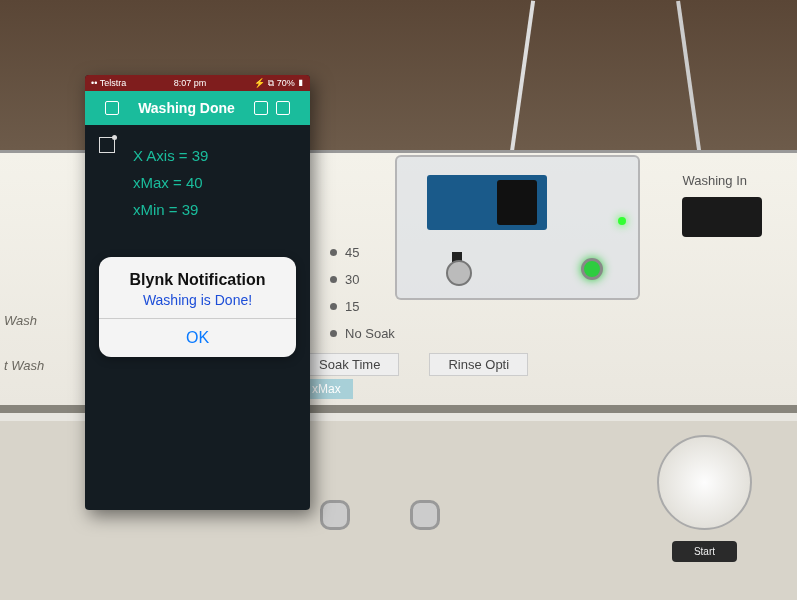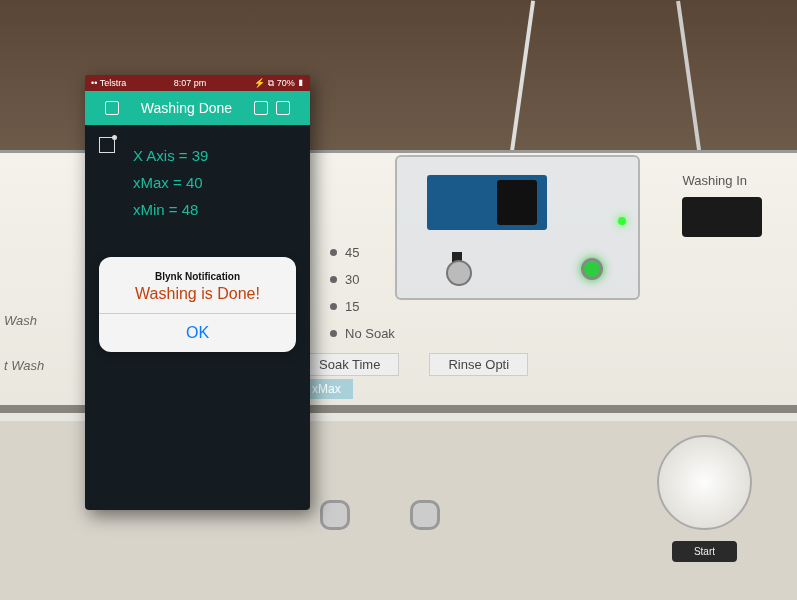--- a/index.html
+++ b/index.html
@@ -90,37 +90,37 @@
     overflow:hidden;
   }
   .statusbar {
     height:16px; background:#7f1d1d;
     display:flex; justify-content:space-between; align-items:center;
     padding:0 6px; font-size:9px; color:#fff;
   }
   .appbar {
     height:34px; background:#1abc9c;
     display:flex; align-items:center; justify-content:space-between;
-    padding:0 20px; color:#fff; font-size:14px;
+    padding:0 20px; color:#fff; font-size:14px;font-weight:bold;
   }
   .appbar .icons { display:flex; gap:8px; }
   .sq { width:14px;height:14px;border:1.5px solid #fff;border-radius:2px;}
   .phone-body { padding:12px 14px; color:#1abc9c; font-size:15px; }
   .phone-body .line { margin:10px 0 10px 34px; }
   .side-ic { position:absolute; left:14px; top:62px; width:16px;height:16px; border:1.5px solid #ddd; }
   .side-ic::after{content:"";position:absolute;right:-3px;top:-3px;width:5px;height:5px;background:#ddd;border-radius:50%;}
   .alert {
     position:absolute; left:14px; right:14px; top:182px;
     background:#f4f4f4; border-radius:12px;
     overflow:hidden; text-align:center;
     box-shadow:0 2px 10px rgba(0,0,0,0.3);
   }
   .alert-head { padding:14px 10px 10px; }
-  .alert-title { font-weight:600; font-size:10px; color:#111; }
-  .alert-msg { font-size:16px; color:#c2410c; margin-top:3px; }
+  .alert-title { font-weight:600; font-size:16px; color:#111; }
+  .alert-msg { font-size:14px; color:#1d4ed8; margin-top:3px; }
   .alert-btn {
     border-top:1px solid #ccc; padding:10px;
     color:#0a7aff; font-size:16px;
   }
 </style>
 </head>
 <body>
 
 <div class="wall"></div>
 <div class="wire-w"></div>
@@ -184,21 +184,21 @@
     <span>Washing Done</span>
     <span class="icons">
       <span class="sq"></span>
       <span class="sq"></span>
     </span>
   </div>
   <div class="side-ic"></div>
   <div class="phone-body">
     <div class="line">X Axis = 39</div>
     <div class="line">xMax = 40</div>
-    <div class="line">xMin = 48</div>
+    <div class="line">xMin = 39</div>
   </div>
   <div class="alert">
     <div class="alert-head">
       <div class="alert-title">Blynk Notification</div>
       <div class="alert-msg">Washing is Done!</div>
     </div>
     <div class="alert-btn">OK</div>
   </div>
 </div>
 

